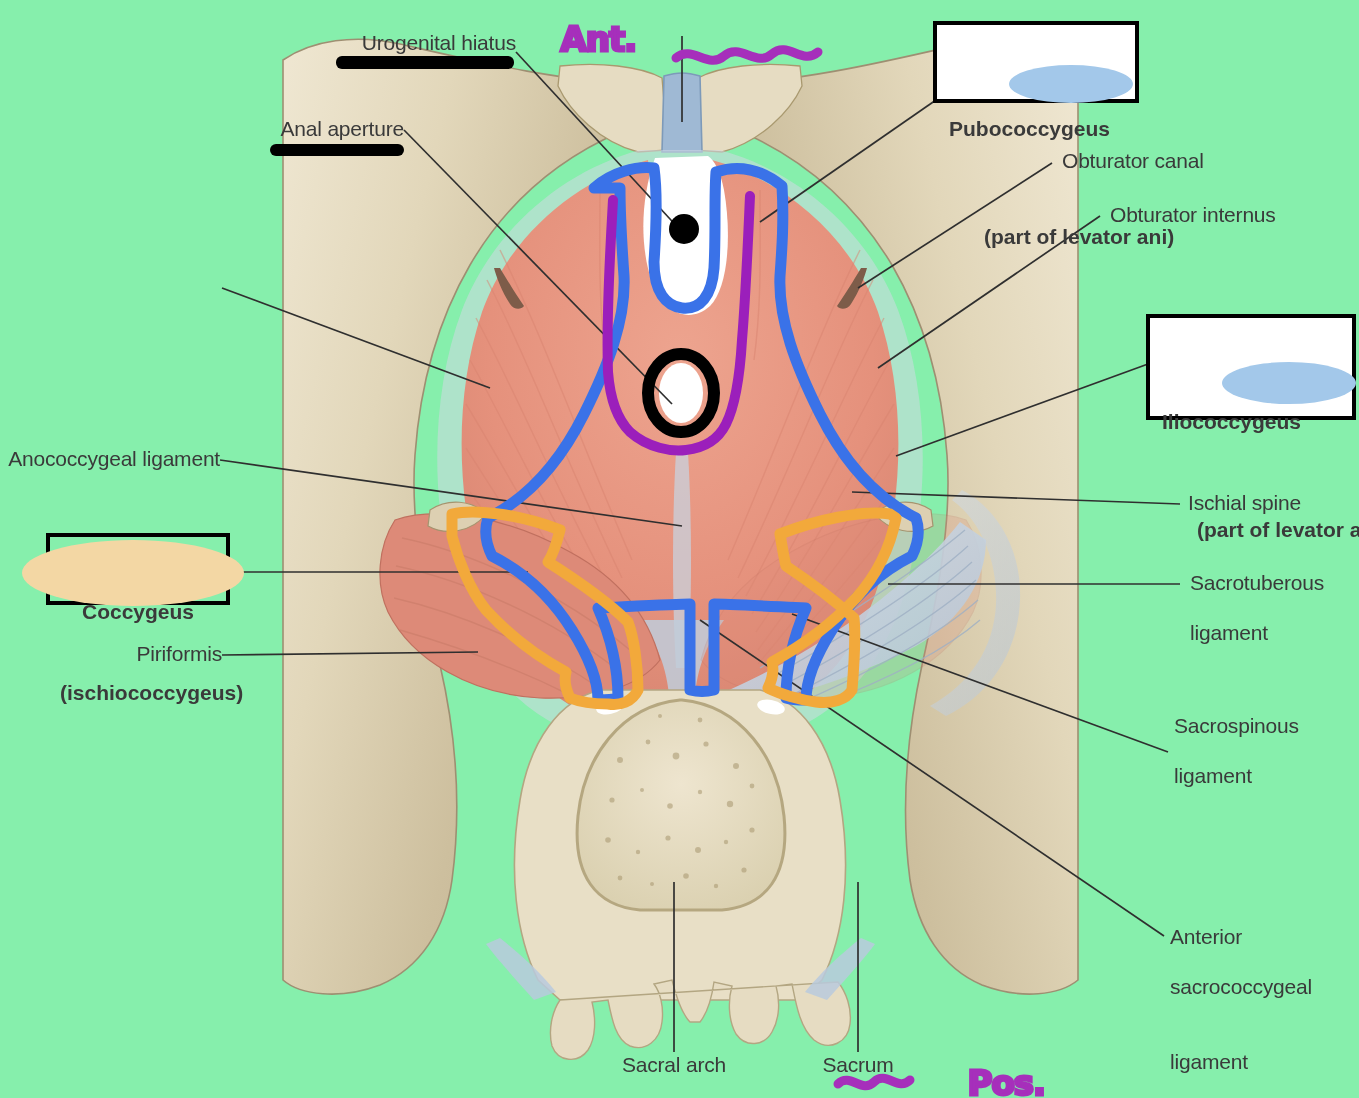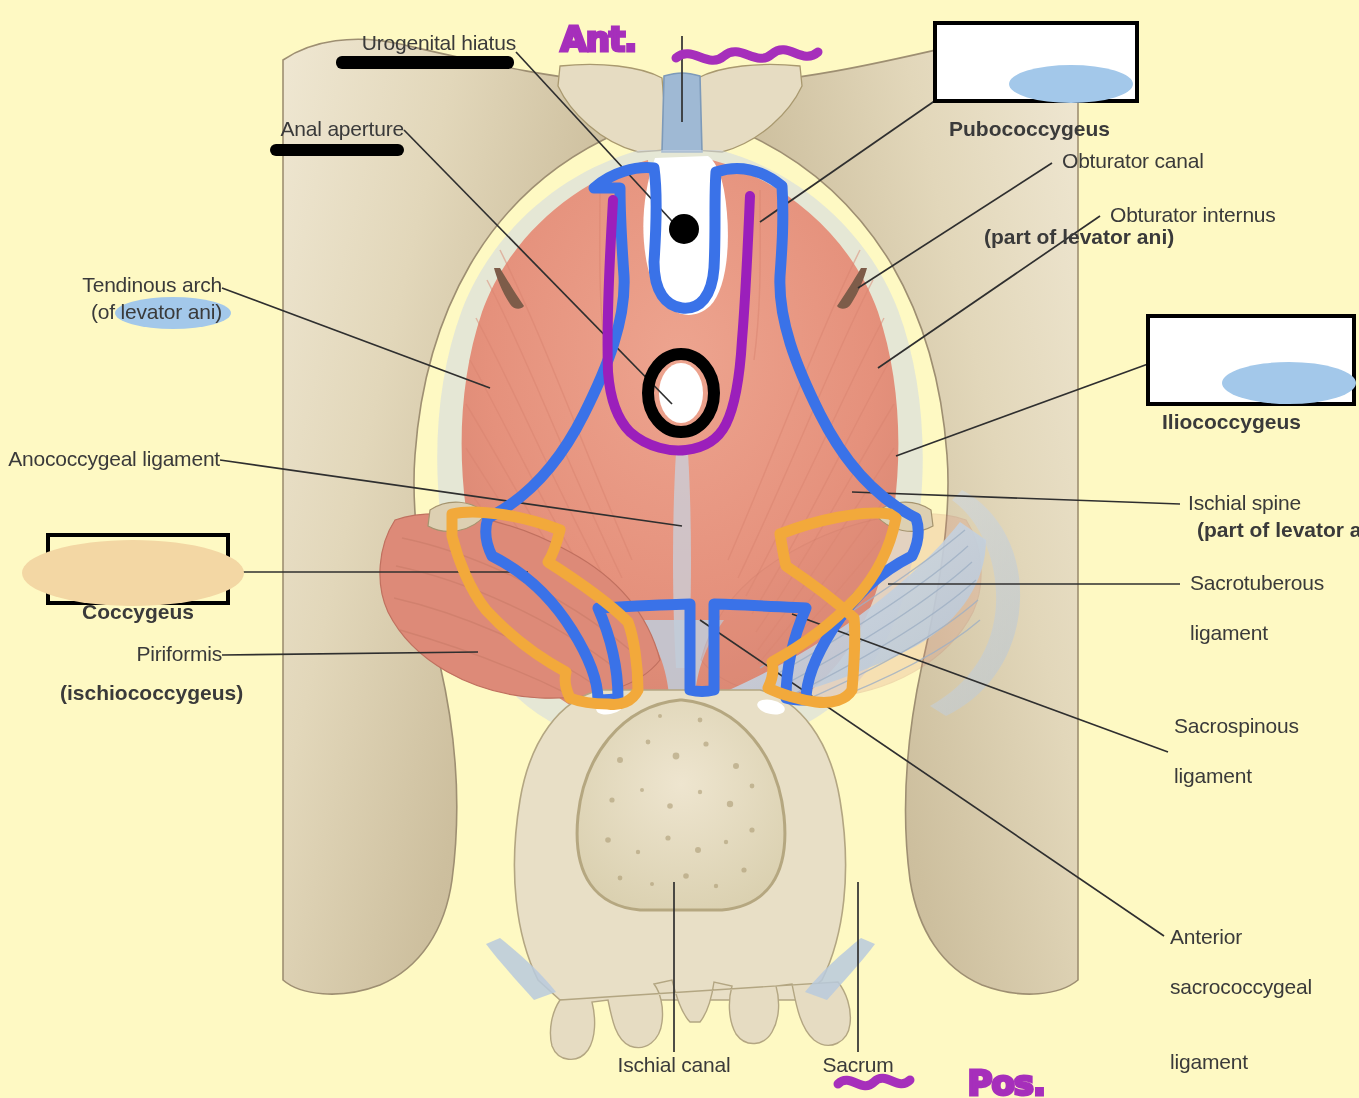--- a/index.html
+++ b/index.html
@@ -8,21 +8,21 @@
     padding: 0;
     background: #ffffff;
   }
   body {
     font-family: "Liberation Sans", sans-serif;
   }
   #stage {
     position: relative;
     width: 1359px;
     height: 1098px;
-    background: #fef9c3;
+    background: #86efac;
     overflow: hidden;
   }
   #art {
     position: absolute;
     left: 0; top: 0;
     width: 1359px;
     height: 1098px;
     pointer-events: none;
   }
   .lbl {
@@ -408,29 +408,20 @@
 
 
   <div class="lbl c" style="left:522px; top:2px; width:130px;">
     <span class="hand" style="position:relative; left:0; top:0;">Ant.</span>
   </div>
 
   <div class="lbl c" style="left:930px; top:1046px; width:130px;">
     <span class="hand" style="position:relative; left:0; top:0;">Pos.</span>
   </div>
 
-  <div style="position:absolute; left:0px; top:272px; width:222px; text-align:right;">
-    <div class="lbl" style="position:relative; left:0; top:0; width:100%; text-align:right;">Tendinous arch</div>
-    <div style="position:relative; text-align:right; margin-top:2px;">
-      <span style="position:relative; display:inline-block;">
-        <span class="hl hl-blue" style="left:24px; top:-2px; width:116px; height:32px;"></span>
-        <span class="boxtext lbl" style="position:relative; left:0; top:0;">(of levator ani)</span>
-      </span>
-    </div>
-  </div>
 
   <div class="lbl r" style="left:-6px; top:446px; width:226px;">Anococcygeal ligament</div>
 
   <div class="lbl r" style="left:20px; top:641px; width:202px;">Piriformis</div>
 
   <div class="lbl l" style="left:1062px; top:148px; width:290px;">Obturator canal</div>
 
   <div class="lbl l" style="left:1110px; top:202px; width:250px;">Obturator internus</div>
 
   <div class="lbl l" style="left:1152px; top:490px; width:170px;margin-left:36px;">Ischial spine</div>
@@ -444,33 +435,33 @@
     <div class="lbl" style="position:relative; left:0; top:0;">Sacrospinous</div>
     <div class="lbl" style="position:relative; left:0; top:0; margin-top:25px;">ligament</div>
   </div>
 
   <div style="position:absolute; left:1170px; top:924px; width:190px;">
     <div class="lbl" style="position:relative; left:0; top:0;">Anterior</div>
     <div class="lbl" style="position:relative; left:0; top:0; margin-top:25px;">sacrococcygeal</div>
     <div class="lbl" style="position:relative; left:0; top:0; margin-top:50px;">ligament</div>
   </div>
 
-  <div class="lbl c" style="left:564px; top:1052px; width:220px;">Ischial canal</div>
+  <div class="lbl c" style="left:564px; top:1052px; width:220px;">Sacral arch</div>
 
   <div class="lbl c" style="left:796px; top:1052px; width:124px;">Sacrum</div>
 
   <div class="boxed" style="left:933px; top:21px; width:206px; height:82px;">
     <span class="hl hl-blue" style="left:72px; top:40px; width:124px; height:38px;"></span>
     <div class="boxtext">Pubococcygeus</div>
     <div class="boxtext">
       <span>(part of </span><span>levator ani)</span>
     </div>
   </div>
 
-  <div class="boxed" style="left:1146px; top:314px; width:210px; height:92px;">
+  <div class="boxed" style="left:1146px; top:314px; width:210px; height:106px;">
     <span class="hl hl-blue" style="left:72px; top:44px; width:134px; height:42px;"></span>
     <div class="boxtext">Iliococcygeus</div>
     <div class="boxtext">
       <span>(part of </span><span>levator ani)</span>
     </div>
   </div>
 
   <span class="hl hl-tan" style="left:22px; top:540px; width:222px; height:66px;"></span>
   <div class="boxed tan" style="left:46px; top:533px; width:184px; height:72px; background:transparent;">
     <div class="boxtext">Coccygeus</div>

